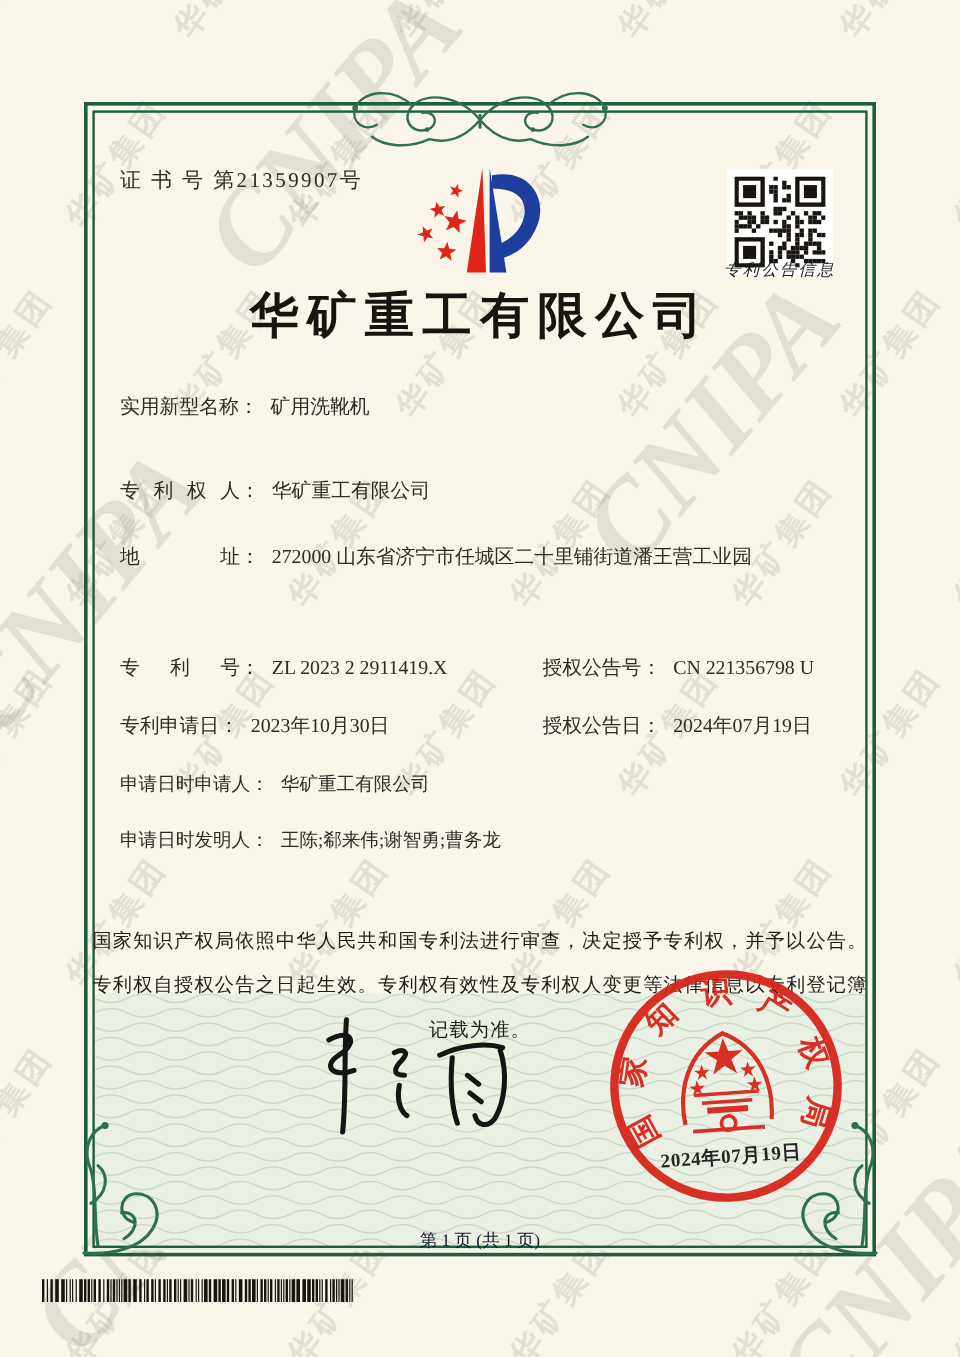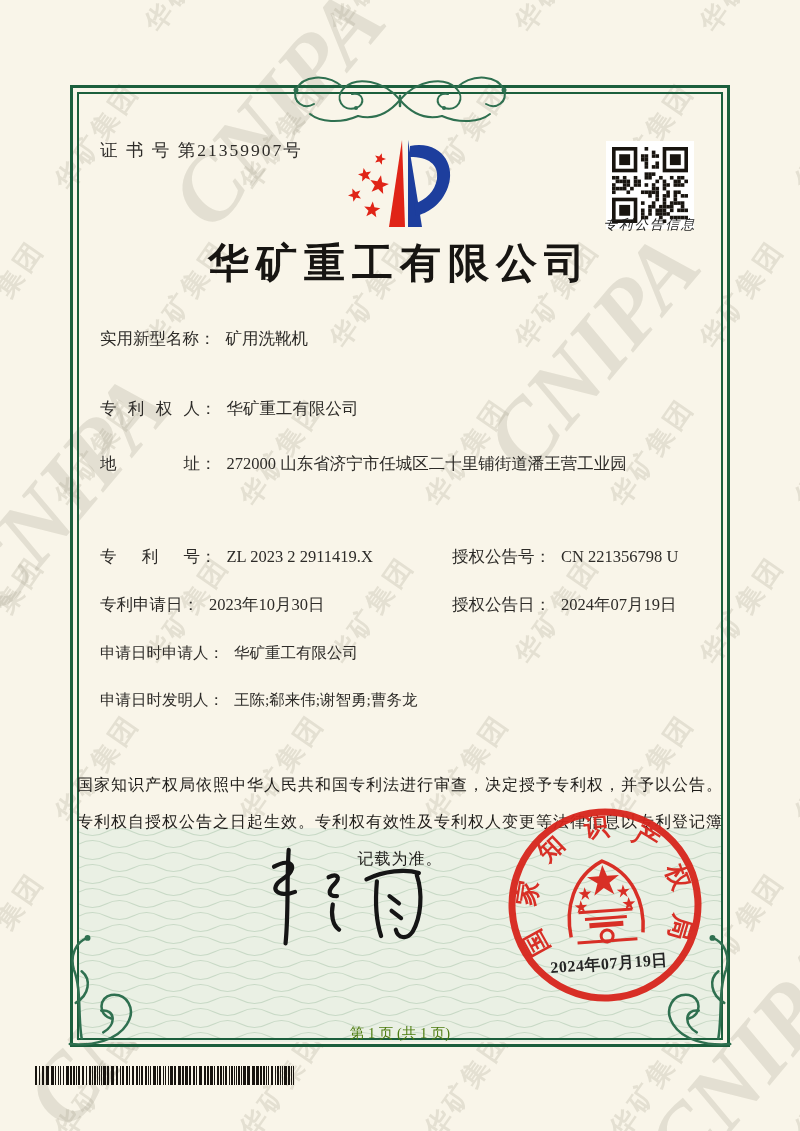--- a/index.html
+++ b/index.html
@@ -49,21 +49,21 @@
   #statement{position:absolute;left:75px;top:766px;width:650px;text-align:center;
              font-size:16px;line-height:37px;letter-spacing:1px;color:#1f1d1a;}
 
   
   #signer{position:absolute;left:113px;top:882px;font-family:"Liberation Sans","DejaVu Sans",sans-serif;
           font-size:17px;line-height:34px;letter-spacing:2px;color:#1c1c1c;}
   #sig{position:absolute;left:232px;top:840px;}
   #seal{position:absolute;left:505px;top:805px;}
 
   
-  #page-info{position:absolute;left:0;top:1024px;width:800px;text-align:center;font-size:14.5px;color:#4d7c0f;}
+  #page-info{position:absolute;left:0;top:1024px;width:800px;text-align:center;font-size:14.5px;color:#0f172a;}
   #barcode{position:absolute;left:35px;top:1066px;width:268px;height:19px;display:flex;align-items:stretch;}
   #barcode div{background:#18140f;}
 </style>
 </head>
 <body>
 
 <div id="cert">
 
   <div id="wm-layer">
       <span class="wm-tile" style="left: -60px; top: -40px;">华矿集团</span>

